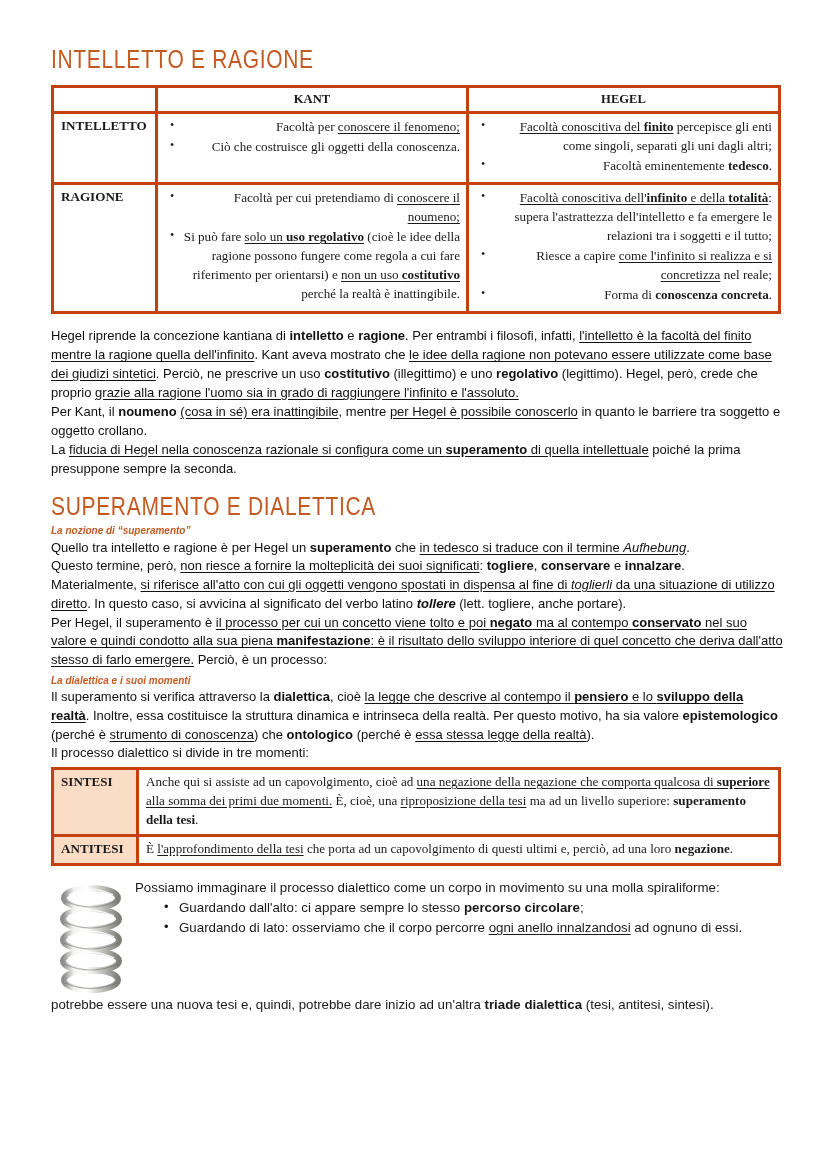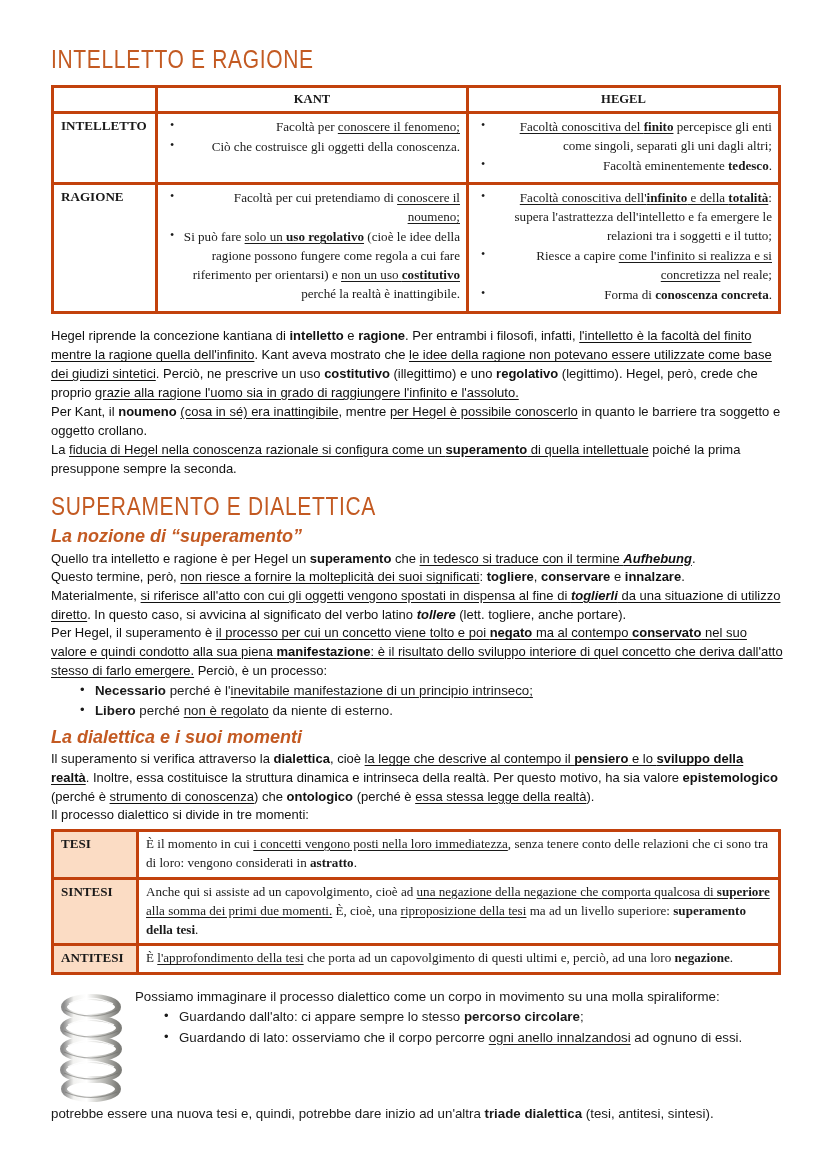--- a/index.html
+++ b/index.html
@@ -35,42 +35,42 @@
     margin: 0 0 13px 2px;
     line-height: 1.05;
     white-space: nowrap;
   }
   .h1.second {
     margin-top: 14px;
     margin-bottom: 5px;
   }
   .h2 {
     color: #c35a22;
-    font-size: 18px;
+    font-size: 10px;
     font-weight: bold;
     font-style: italic;
     margin: 0 0 1px 2px;
     line-height: 1.35;
   }
   .h2.spaced {
     margin-top: 4px;
   }
 
   
   .para {
     font-size: 13px;
     line-height: 1.46;
     margin: 0 0 0 2px;
     text-align: left;
     color: #111;
   }
   .para.tight { line-height: 1.44; }
   b, strong { font-weight: bold; }
   .u { text-decoration: underline; text-underline-offset: 1.5px; }
-  i, em { font-style: italic; font-weight: bold; }
+  i, em { font-style: italic; }
 
   
   ul.body-list {
     margin: 0 0 0 0;
     padding-left: 46px;
     list-style: none;
   }
   ul.body-list li {
     font-size: 13.3px;
     line-height: 1.52;
@@ -224,41 +224,33 @@
   <p class="para">Hegel riprende la concezione kantiana di <b>intelletto</b> e <b>ragione</b>. Per entrambi i filosofi, infatti, <span class="u">l'intelletto è la facoltà del finito mentre la ragione quella dell'infinito</span>. Kant aveva mostrato che <span class="u">le idee della ragione non potevano essere utilizzate come base dei giudizi sintetici</span>. Perciò, ne prescrive un uso <b>costitutivo</b> (illegittimo) e uno <b>regolativo</b> (legittimo). Hegel, però, crede che proprio <span class="u">grazie alla ragione l'uomo sia in grado di raggiungere l'infinito e l'assoluto.</span><br>Per Kant, il <b>noumeno</b> <span class="u">(cosa in sé) era inattingibile</span>, mentre <span class="u">per Hegel è possibile conoscerlo</span> in quanto le barriere tra soggetto e oggetto crollano.</p>
 
   <p class="para">La <span class="u">fiducia di Hegel nella conoscenza razionale si configura come un <b>superamento</b> di quella intellettuale</span> poiché la prima presuppone sempre la seconda.</p>
 
   <h1 class="h1 second">SUPERAMENTO E DIALETTICA</h1>
 
   <h2 class="h2">La nozione di “superamento”</h2>
 
   <p class="para tight">Quello tra intelletto e ragione è per Hegel un <b>superamento</b> che <span class="u">in tedesco si traduce con il termine <i>Aufhebung</i></span>.<br>Questo termine, però, <span class="u">non riesce a fornire la molteplicità dei suoi significati</span>: <b>togliere</b>, <b>conservare</b> e <b>innalzare</b>.<br>Materialmente, <span class="u">si riferisce all'atto con cui gli oggetti vengono spostati in dispensa al fine di <i>toglierli</i> da una situazione di utilizzo diretto</span>. In questo caso, si avvicina al significato del verbo latino <b><i>tollere</i></b> (lett. togliere, anche portare).<br>Per Hegel, il superamento è <span class="u">il processo per cui un concetto viene tolto e poi <b>negato</b> ma al contempo <b>conservato</b> nel suo valore e quindi condotto alla sua piena <b>manifestazione</b>: è il risultato dello sviluppo interiore di quel concetto che deriva dall'atto stesso di farlo emergere.</span>  Perciò, è un processo:</p>
 
-  <ul class="body-list">
-    <li><b>Necessario</b> perché è l'<span class="u">inevitabile manifestazione di un principio intrinseco;</span></li>
-    <li><b>Libero</b> perché <span class="u">non è regolato</span> da niente di esterno.</li>
-  </ul>
 
   <h2 class="h2 spaced">La dialettica e i suoi momenti</h2>
 
   <p class="para tight">Il superamento si verifica attraverso la <b>dialettica</b>, cioè <span class="u">la legge che descrive al contempo il <b>pensiero</b> e lo <b>sviluppo della realtà</b></span>. Inoltre, essa costituisce la struttura dinamica e intrinseca della realtà. Per questo motivo, ha sia valore <b>epistemologico</b> (perché è <span class="u">strumento di conoscenza</span>) che <b>ontologico</b> (perché è <span class="u">essa stessa legge della realtà</span>).<br><span>Il processo dialettico si divide in tre momenti:</span></p>
 
   <div class="spacer-xs"></div>
 
   <table class="doc">
     <colgroup>
         <col style="width:85px">
         <col style="width:642px">
       </colgroup>
     <tbody>
-      <tr>
-        <td class="rowlabel peach">TESI</td>
-        <td>È il momento in cui <span class="u">i concetti vengono posti nella loro immediatezza</span>, senza tenere conto delle relazioni che ci sono tra di loro: vengono considerati in <b>astratto</b>.</td>
-      </tr>
       <tr>
         <td class="rowlabel peach">SINTESI</td>
         <td>Anche qui si assiste ad un capovolgimento, cioè ad <span class="u">una negazione della negazione che comporta qualcosa di <b>superiore</b> alla somma dei primi due momenti.</span> È, cioè, una <span class="u">riproposizione della tesi</span> ma ad un livello superiore: <b>superamento della tesi</b>.</td>
       </tr>
       <tr>
         <td class="rowlabel peach">ANTITESI</td>
         <td>È <span class="u">l'approfondimento della tesi</span> che porta ad un capovolgimento di questi ultimi e, perciò, ad una loro <b>negazione</b>.</td>
       </tr>
     </tbody>
   </table>

